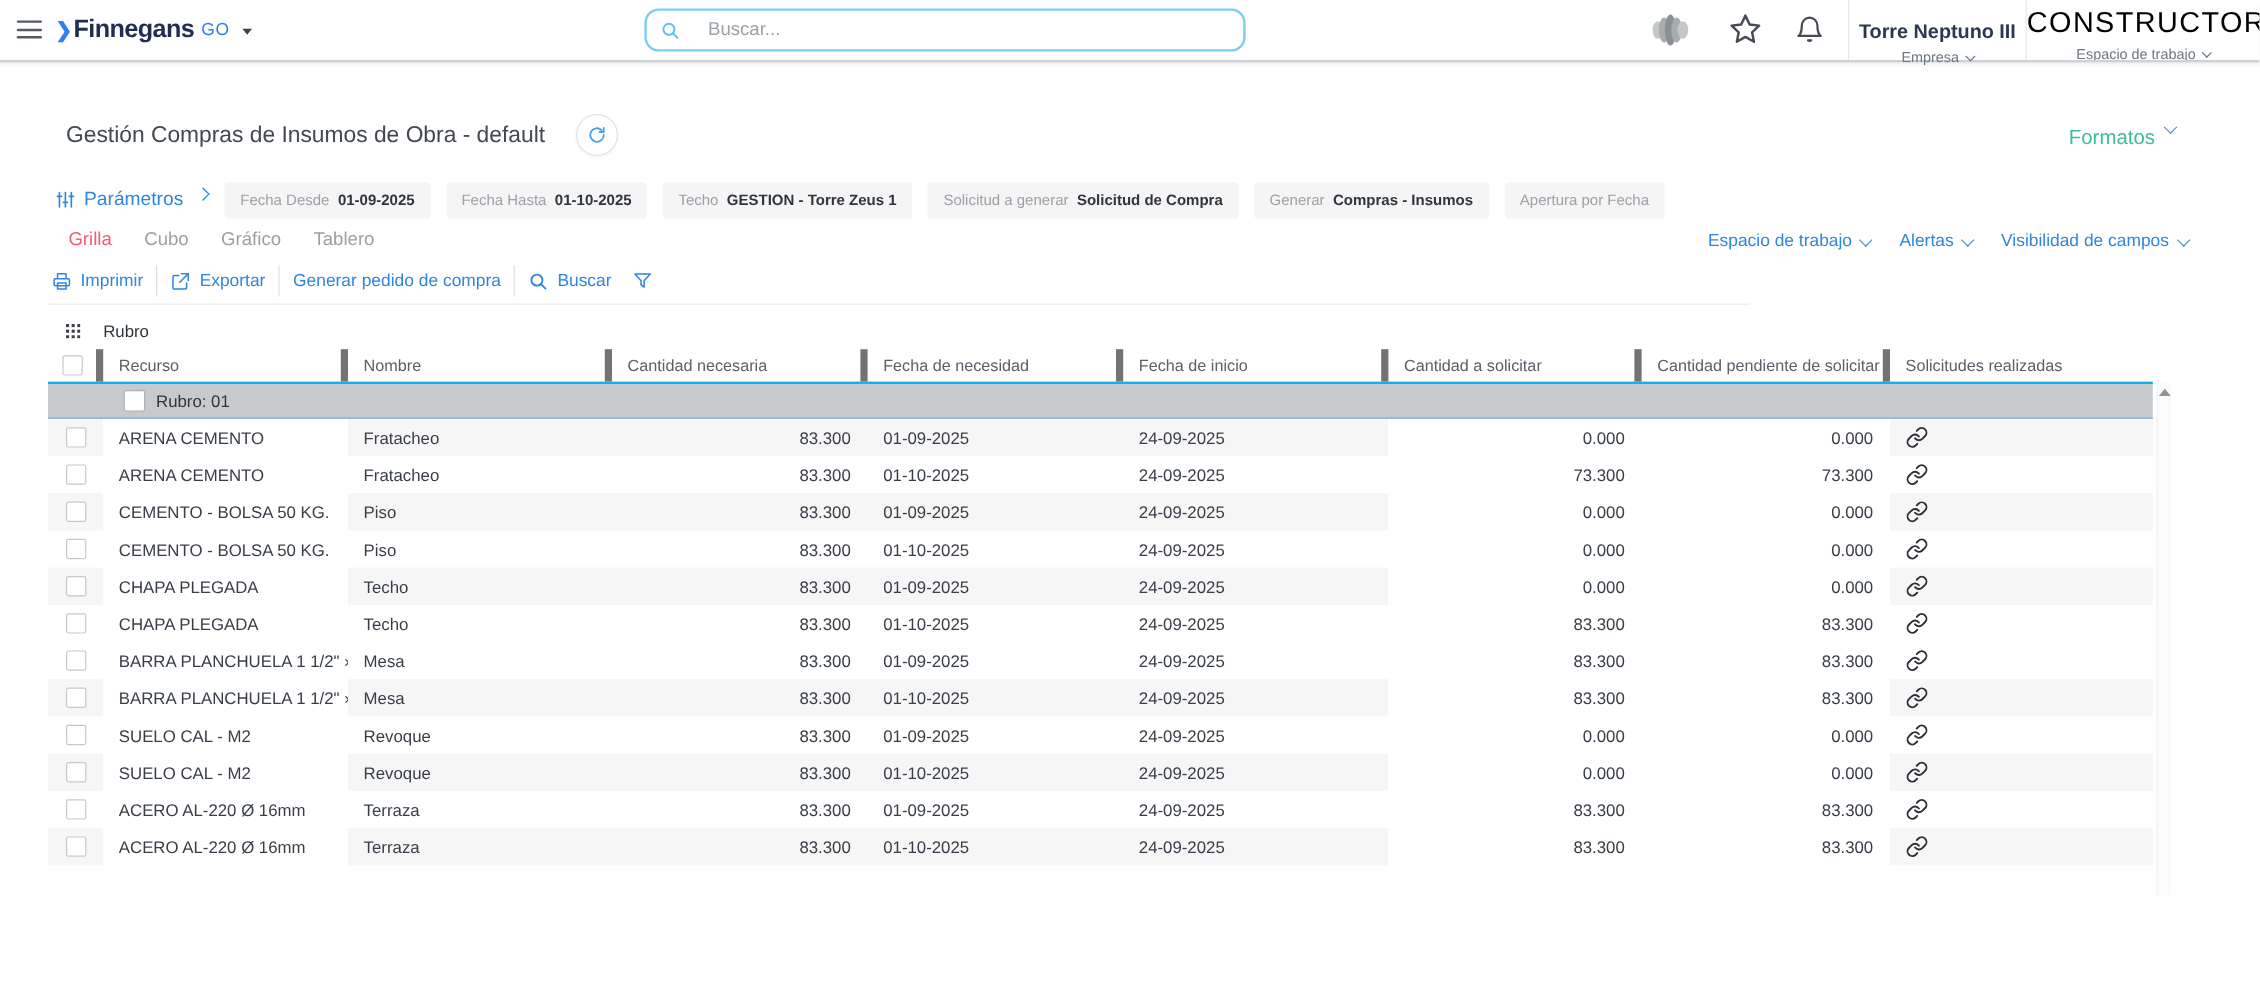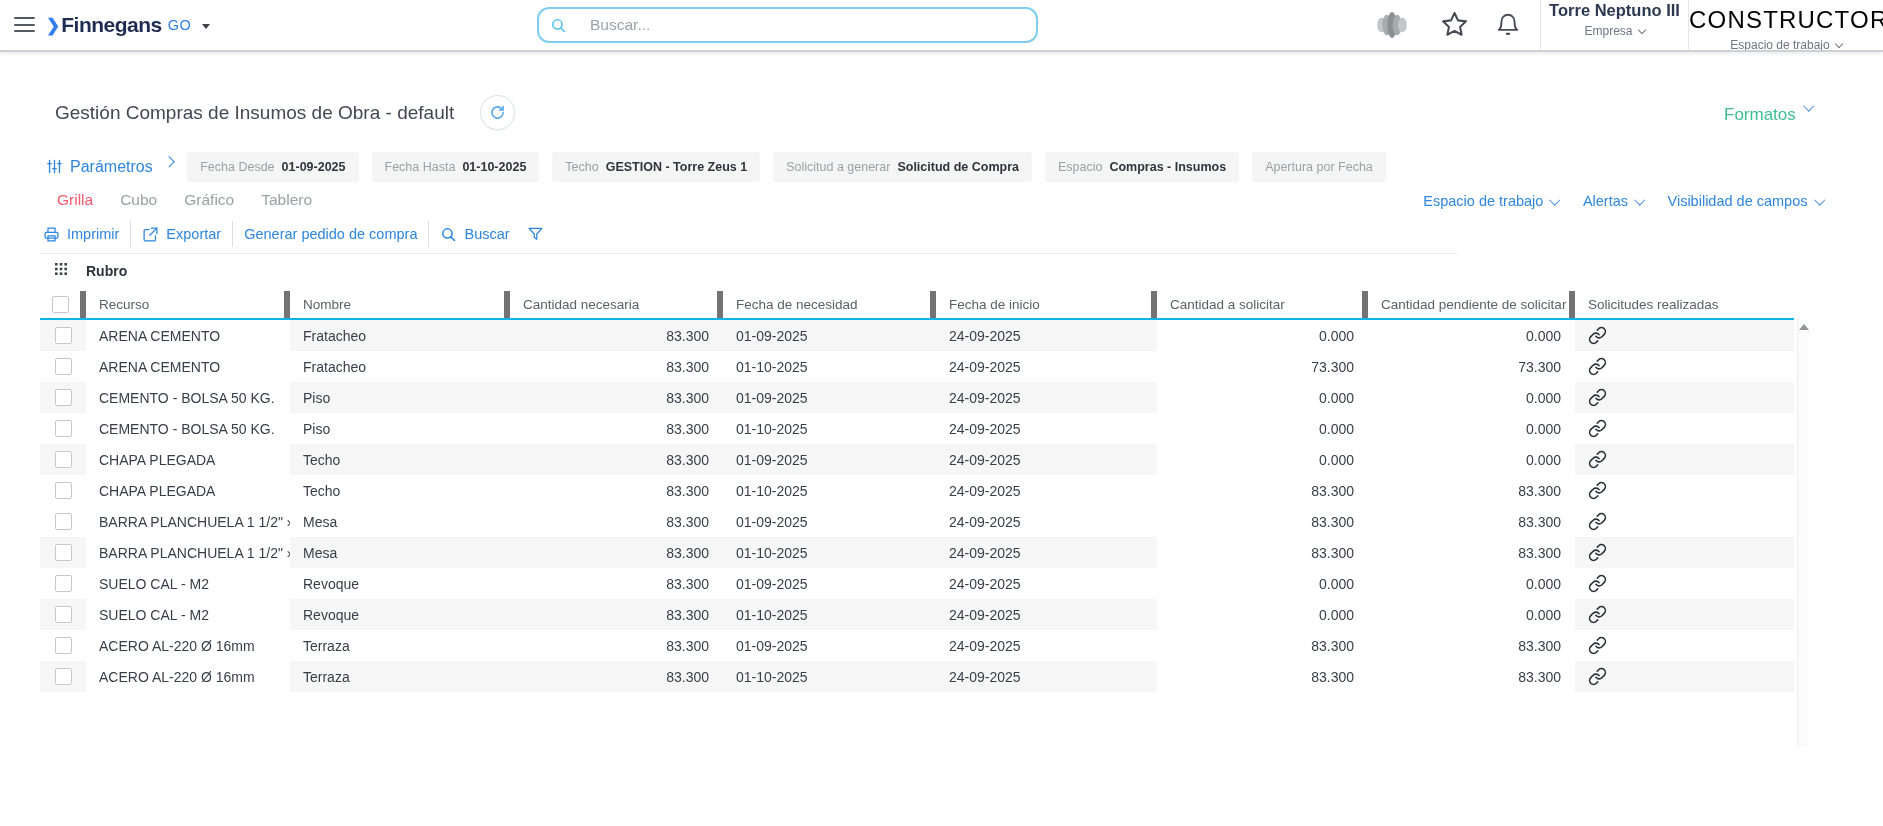--- a/index.html
+++ b/index.html
@@ -23,21 +23,21 @@
     border-radius:12px;display:flex;align-items:center;padding:0 11px;gap:21px;box-sizing:border-box;background:#fff}
   .search svg{width:17px;height:17px;color:#55c3ec;flex:0 0 auto}
   .search input{border:none;outline:none;flex:1;font-size:15.5px;font-family:inherit;color:#444;background:transparent}
   .search input::placeholder{color:#9aa2ab}
   .tb-icon{position:absolute;cursor:pointer;color:#474c54}
   .apps-logo{left:1373px;top:10px;width:38px;height:30px}
   .star-ic{left:1440px;top:10px;width:29px;height:29px}
   .bell-ic{left:1495px;top:11px;width:26px;height:27px}
   .tb-div{position:absolute;top:0;height:50px;width:1px;background:#e4e7ea}
   .d1{left:1540px}.d2{left:1688px}
-  .company{position:absolute;left:1541px;top:0;width:147px;height:50px;text-align:center;padding-top:1px;
+  .company{position:absolute;left:1541px;top:0;width:147px;height:50px;text-align:center;padding-top:18px;
     box-sizing:border-box;cursor:pointer}
   .company-name{font-size:16.5px;font-weight:700;color:#2c3850;white-space:nowrap}
   .sub-row{font-size:12px;color:#6e7681;display:flex;align-items:center;justify-content:center;gap:6px;margin-top:4px}
   .workspace{position:absolute;left:1689px;top:0;width:194px;height:50px;text-align:center;padding-top:6px;
     box-sizing:border-box;cursor:pointer;overflow:hidden}
   .ws-name{font-size:24px;color:#000000;letter-spacing:1.2px;white-space:nowrap}
   .chev{display:inline-block;width:6.5px;height:6.5px;border-right:1.6px solid currentColor;
     border-bottom:1.6px solid currentColor;transform:rotate(45deg);margin-top:-3px}
   .chev.small{width:5px;height:5px;border-width:1.3px}
   .chev.right{transform:rotate(-45deg);margin-top:0}
@@ -70,22 +70,22 @@
   .toolbar{position:absolute;left:43px;top:219px;height:30px;display:flex;align-items:center;
     font-size:14.5px;color:var(--accent-blue)}
   .toolbar-items{display:flex;align-items:center}
   .tool{display:flex;align-items:center;gap:7px;cursor:pointer;white-space:nowrap}
   .ticon svg{width:17px;height:17px}
   .tsep{width:1px;height:26px;background:#dcdfe2;margin:0 11px}
   .funnel{margin-left:17px;cursor:pointer}
   .funnel svg{width:17px;height:18px}
   .toolbar-rule{position:absolute;left:40px;top:253px;width:1418px;height:1px;background:#ececec}
   
-  .groupby{position:absolute;left:55px;top:263px;height:26px;display:flex;align-items:flex-start;gap:19px;
-    color:#2e343c;font-size:14px;font-weight:700}
+  .groupby{position:absolute;left:55px;top:263px;height:26px;display:flex;align-items:center;gap:19px;
+    color:#2e343c;font-size:14px;font-weight:400}
   .groupby svg{width:12px;height:12px;color:#3f444a}
   
   .grid{position:absolute;left:40px;top:291px;width:1754px;
     --cols:46px 204px 220px 213px 213px 221px 211px 207px 219px}
   .thead{display:grid;grid-template-columns:var(--cols);height:27px;align-items:stretch;
     border-bottom:2px solid var(--header-cyan);background:#fff}
   .th{font-size:13.5px;color:#5a6067;padding-left:13px;border-right:6px solid #737373;
     display:flex;align-items:center;box-sizing:border-box;white-space:nowrap;overflow:hidden;cursor:pointer}
   .th:last-child{border-right:none}
   .th.cb{justify-content:center;padding-left:0}
@@ -208,21 +208,21 @@
       </div>
       <div class="chip">
         <span class="chip-label">Techo</span>
         <span class="chip-value">GESTION - Torre Zeus 1</span>
       </div>
       <div class="chip">
         <span class="chip-label">Solicitud a generar</span>
         <span class="chip-value">Solicitud de Compra</span>
       </div>
       <div class="chip">
-        <span class="chip-label">Espacio</span>
+        <span class="chip-label">Generar</span>
         <span class="chip-value">Compras - Insumos</span>
       </div>
       <div class="chip">
         <span class="chip-label">Apertura por Fecha</span>
       </div>
     </div>
 </div>
 
 <div class="tabs">
     <div class="tab active">Grilla</div>
@@ -314,20 +314,24 @@
       <div class="th">Recurso</div>
       <div class="th">Nombre</div>
       <div class="th">Cantidad necesaria</div>
       <div class="th">Fecha de necesidad</div>
       <div class="th">Fecha de inicio</div>
       <div class="th">Cantidad a solicitar</div>
       <div class="th">Cantidad pendiente de solicitar</div>
       <div class="th">Solicitudes realizadas</div>
     </div>
   <div>
+      <div class="group-row first">
+        <span class="cbx"></span>
+        <span class="group-label">Rubro: 01</span>
+      </div>
       <div class="trow stripe">
         <div class="tcell cb">
           <span class="cbx"></span>
         </div>
         <div class="tcell nostripe">ARENA CEMENTO</div>
         <div class="tcell">Fratacheo</div>
         <div class="tcell num">83.300</div>
         <div class="tcell">01-09-2025</div>
         <div class="tcell">24-09-2025</div>
         <div class="tcell num nostripe">0.000</div>

